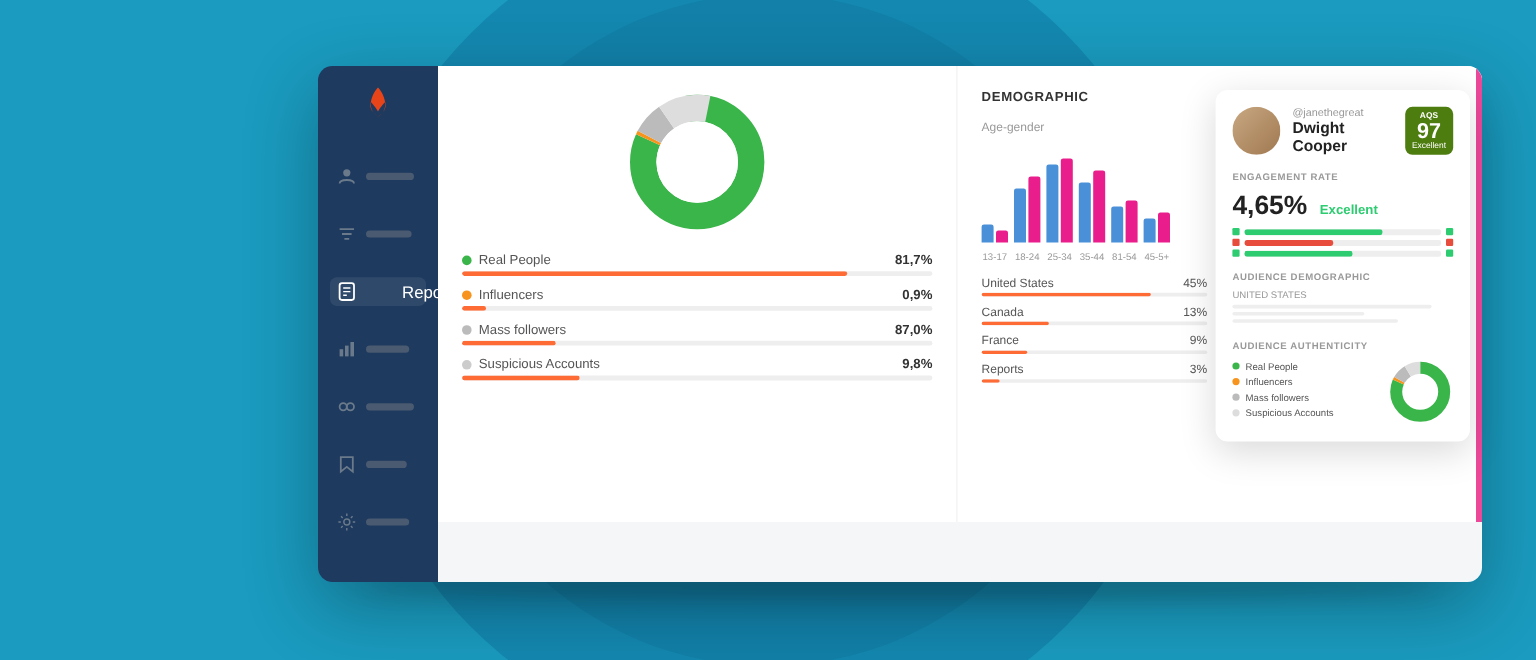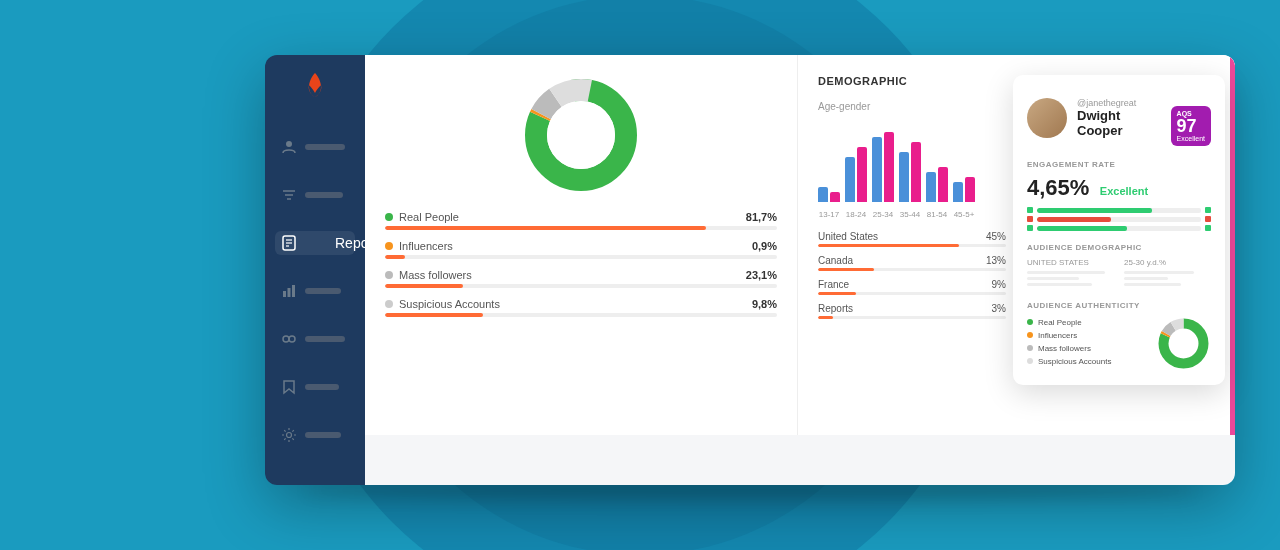--- a/index.html
+++ b/index.html
@@ -305,25 +305,25 @@
     .profile-handle {
       font-size: 9px;
       color: #999;
     }
     .profile-name {
       font-size: 13px;
       font-weight: 700;
       color: #222;
     }
     .aqs-badge {
-      background: #a21caf;
+      background: #4d7c0f;
       border-radius: 6px;
       padding: 4px 6px;
+      text-align: center;
       flex-shrink: 0;
-      margin-top: 17px;
     }
     .aqs-label {
       font-size: 7px;
       color: #fff;
       font-weight: 700;
     }
     .aqs-score {
       font-size: 18px;
       font-weight: 700;
       color: #fff;
@@ -581,21 +581,21 @@
               <div class="legend-bar-bg">
                   <div class="legend-bar-fill" style="width:5%;"></div>
                 </div>
             </div>
             <div class="legend-item">
               <div class="legend-header">
                 <div class="legend-label">
                   <div class="legend-dot" style="background:#bbb;"></div>
                   <span>Mass followers</span>
                 </div>
-                <span class="legend-pct">23,1%</span>
+                <span class="legend-pct">87,0%</span>
               </div>
               <div class="legend-bar-bg">
                   <div class="legend-bar-fill" style="width:20%;"></div>
                 </div>
             </div>
             <div class="legend-item">
               <div class="legend-header">
                 <div class="legend-label">
                   <div class="legend-dot" style="background:#ccc;"></div>
                   <span>Suspicious Accounts</span>
@@ -777,26 +777,20 @@
 
   <div style="margin-bottom:12px;">
     <div class="section-title">AUDIENCE DEMOGRAPHIC</div>
     <div class="demo-table">
       <div class="demo-col">
         <div class="demo-col-title">UNITED STATES</div>
         <div class="demo-mini-bar" style="width:90%;background:#eee;"></div>
         <div class="demo-mini-bar" style="width:60%;background:#eee;"></div>
         <div class="demo-mini-bar" style="width:75%;background:#eee;"></div>
       </div>
-      <div class="demo-col">
-        <div class="demo-col-title">25-30 y.d.%</div>
-        <div class="demo-mini-bar" style="width:80%;background:#eee;"></div>
-        <div class="demo-mini-bar" style="width:50%;background:#eee;"></div>
-        <div class="demo-mini-bar" style="width:65%;background:#eee;"></div>
-      </div>
     </div>
   </div>
 
   <div>
     <div class="section-title">AUDIENCE AUTHENTICITY</div>
     <div class="auth-content">
       <div class="auth-legend">
         <div class="auth-legend-item">
           <div class="auth-dot" style="background:#3ab54a;"></div>
           <span>Real People</span>

